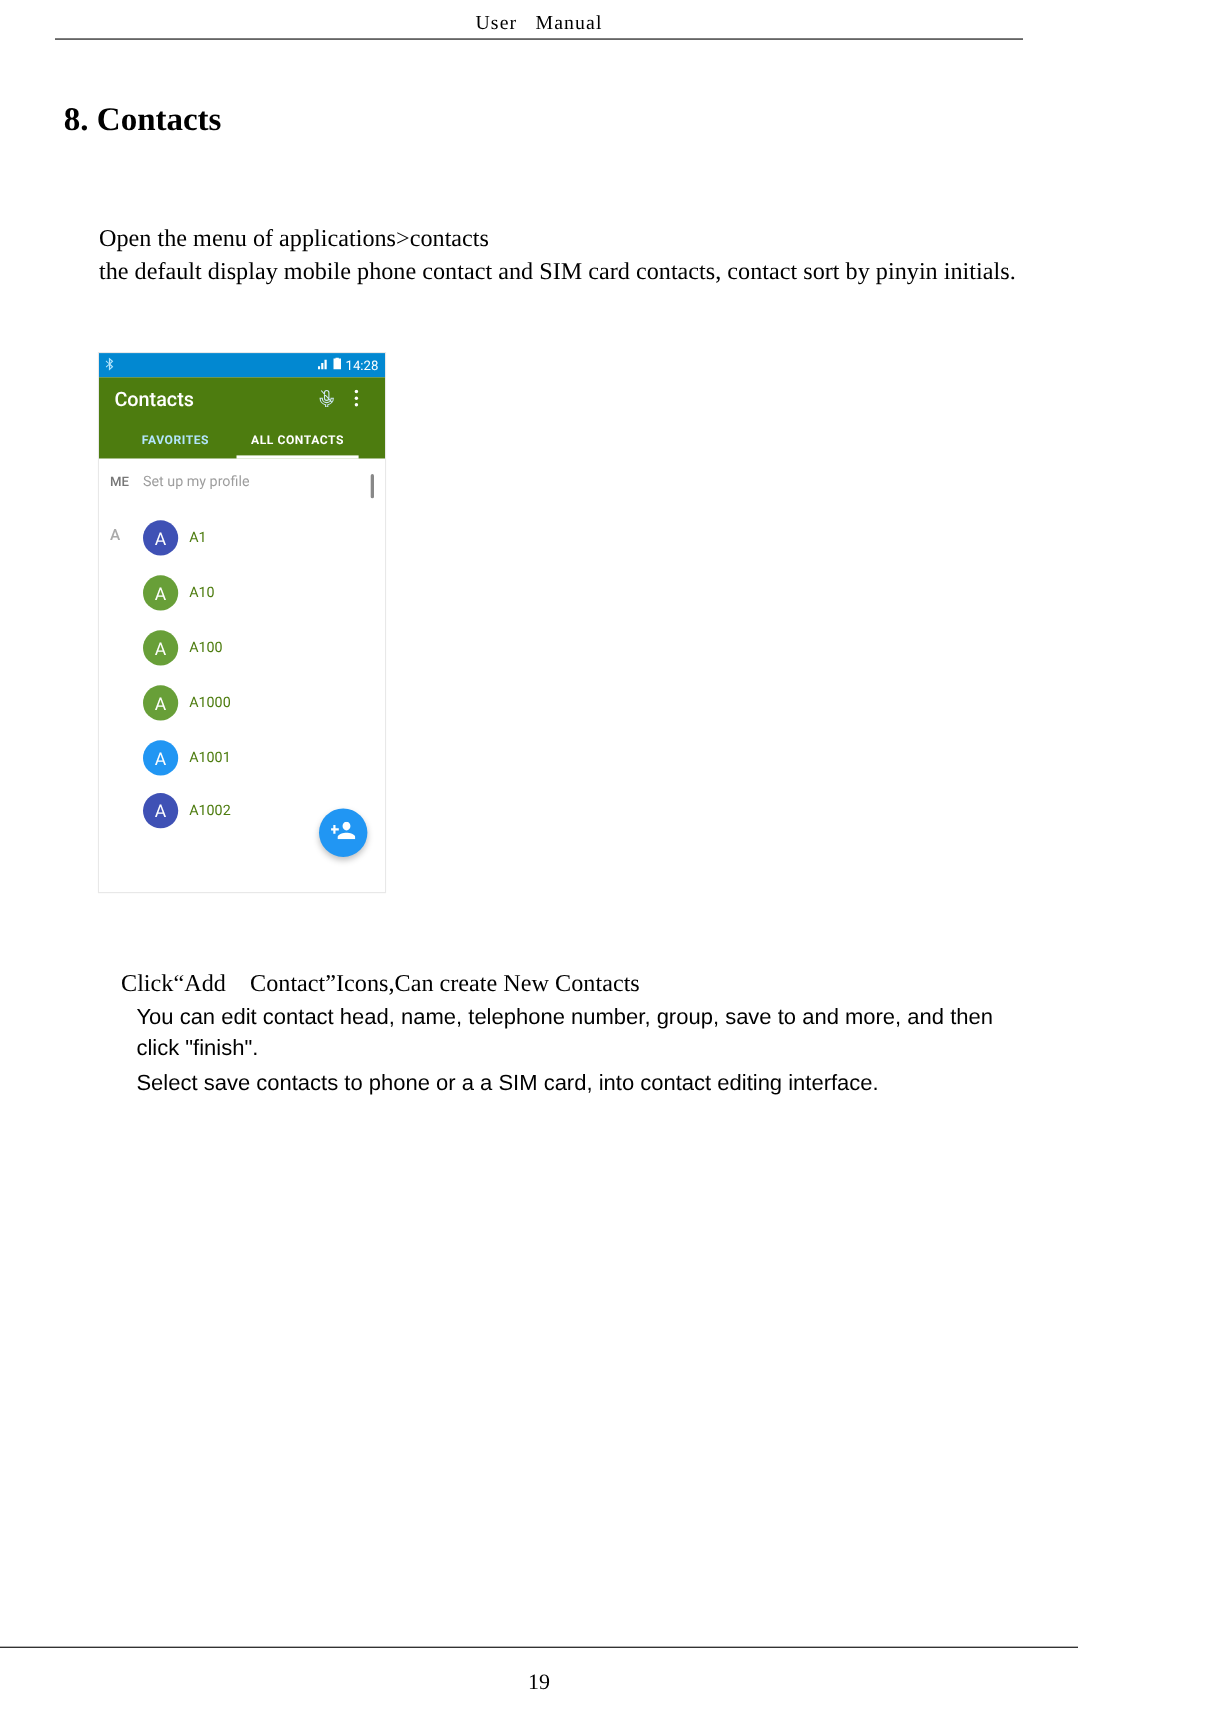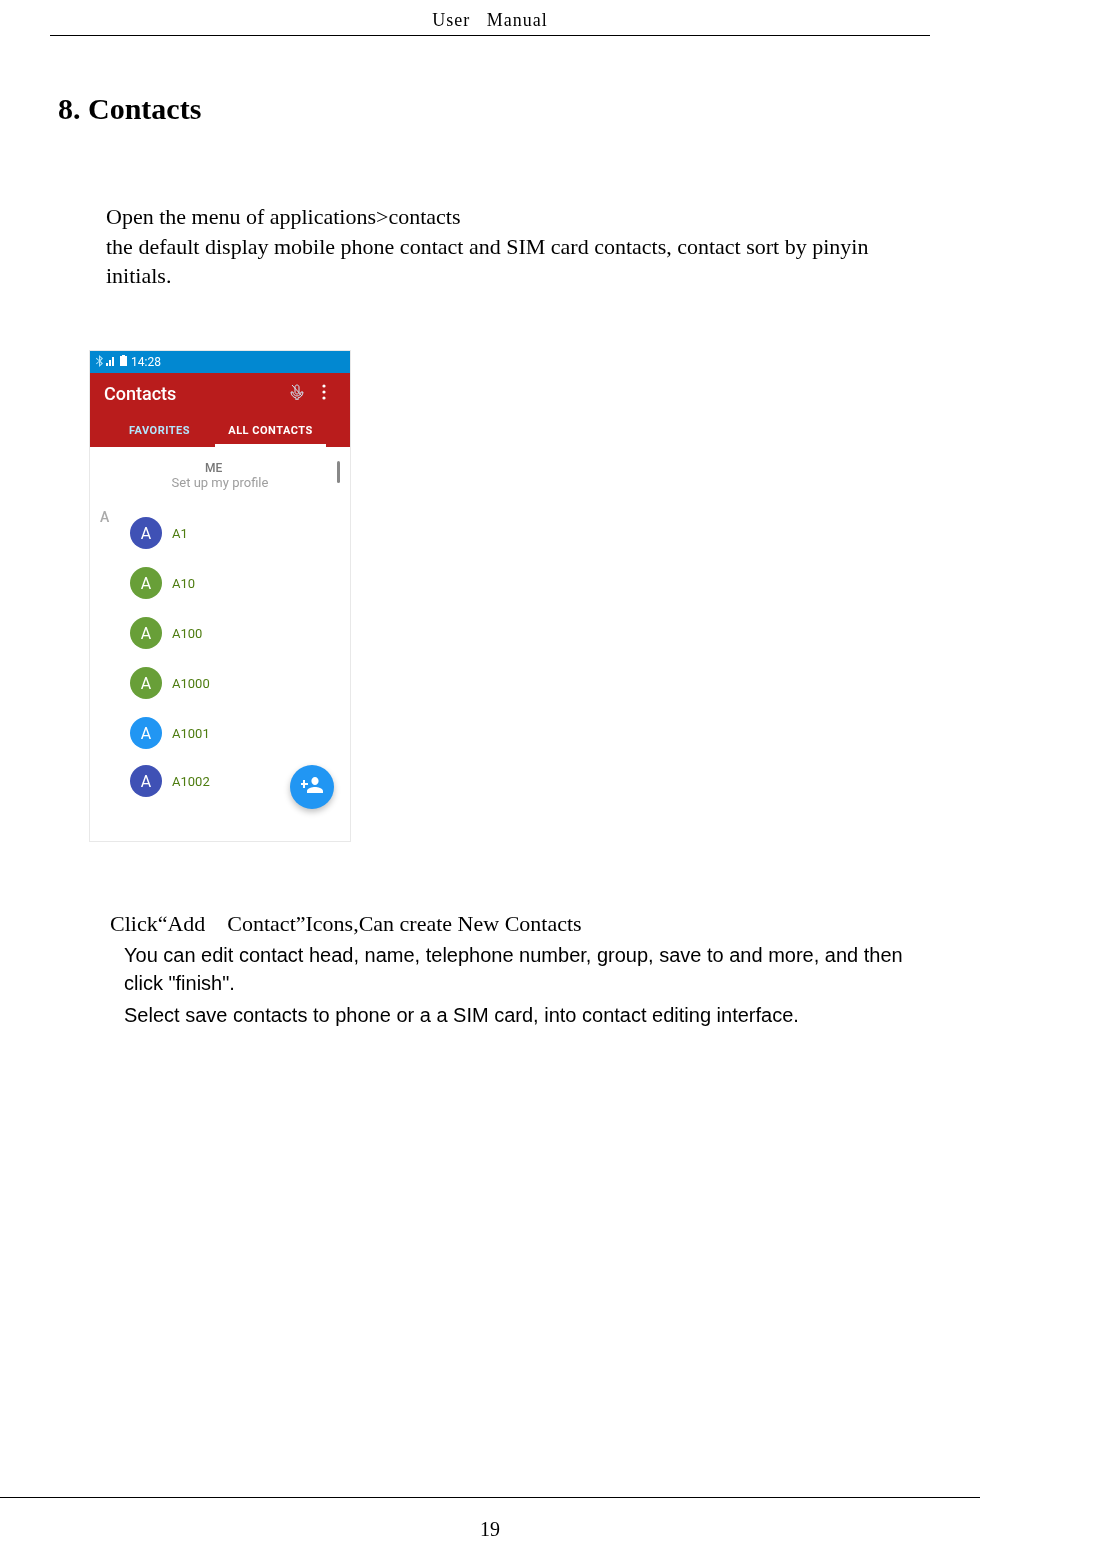--- a/index.html
+++ b/index.html
@@ -30,46 +30,46 @@
     font-weight: bold;
     margin-top: 56px;
     margin-bottom: 76px;
     padding-left: 8px;
   }
   .body-text {
     font-size: 22px;
     line-height: 1.35;
     padding-left: 40px;
   }
-  .body-text p { margin: 0 0 0 16px; }
+  .body-text p { margin: 0 0 0 0; }
   .screenshot-wrap {
     margin-top: 60px;
     margin-left: 40px;
   }
   .phone {
     width: 260px;
     height: 490px;
     position: relative;
     font-family: "Roboto", "Helvetica Neue", Arial, sans-serif;
     overflow: hidden;
     box-shadow: 0 0 0 1px #e8e8e8;
   }
   .status-bar {
     height: 22px;
     background: #0288d1;
     display: flex;
     align-items: center;
-    justify-content: flex-start;
+    justify-content: space-between;
     padding: 0 6px;
     color: #fff;
     font-size: 12px;
   }
   .status-left, .status-right { display:flex; align-items:center; gap:4px; }
   .app-bar {
-    background: #b91c1c;
+    background: #4d7c0f;
     color: #fff;
     padding: 10px 24px 0 14px;
   }
   .app-bar-row1 {
     display:flex;
     justify-content: space-between;
     align-items: center;
     padding-bottom: 14px;
   }
   .app-title { font-size: 18px; font-weight: 500; }
@@ -95,25 +95,23 @@
     height:3px;
     background:#fff;
   }
   .content {
     background:#fff;
     position:relative;
     height: calc(100% - 22px - 56px - 30px);
   }
   .me-row {
     display:flex;
-    align-items:center;
     padding: 14px 10px;
     font-size:13px;
     color:#9e9e9e;
-    flex-direction:column;
   }
   .me-label { width: 30px; font-weight:500; color:#777; font-size:12px; }
   .section-head {
     position:absolute;
     left:10px;
     top: 62px;
     color:#aaa;
     font-size:14px;
     font-weight:500;
   }

